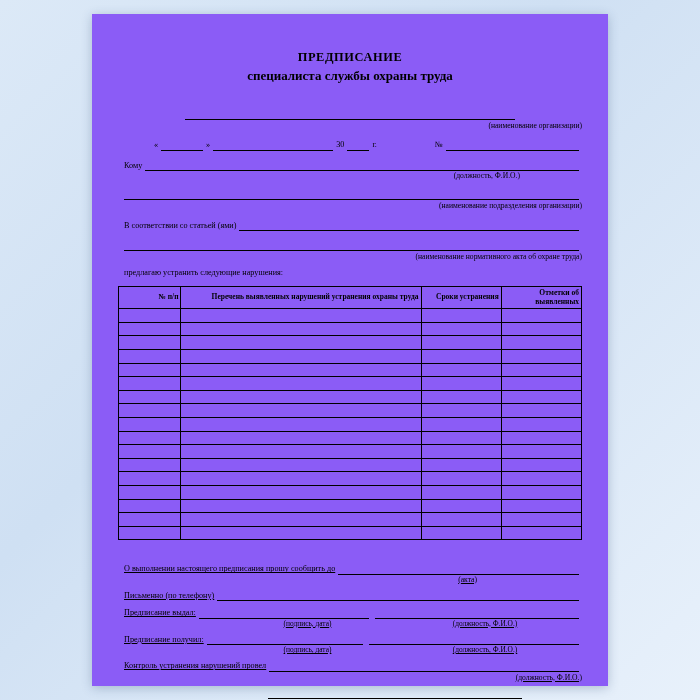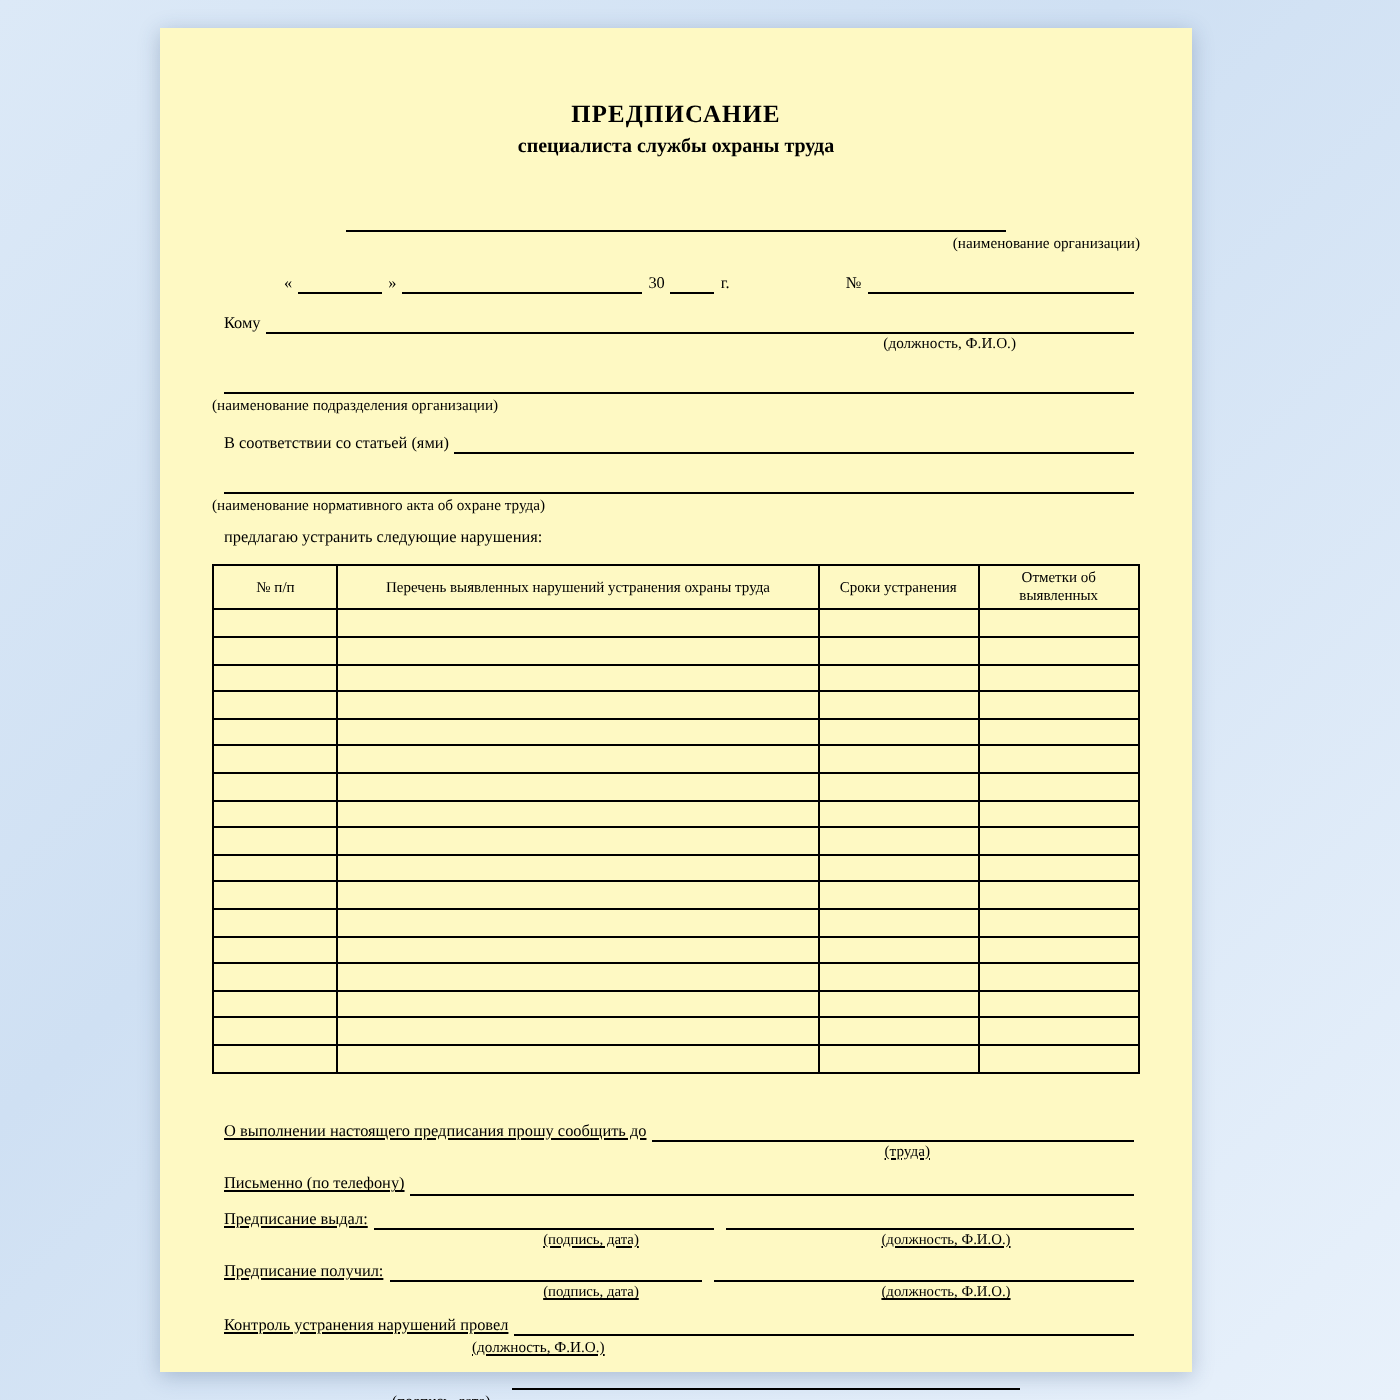--- a/index.html
+++ b/index.html
@@ -8,25 +8,25 @@
   }
   body {
     width: 700px;
     height: 700px;
     font-family: "Liberation Serif", serif;
     background: linear-gradient(135deg, #dce9f7 0%, #cfe0f3 40%, #e8f1fb 100%);
     overflow: hidden;
   }
   #page-shadow {
     position: absolute;
-    left: 80px;
+    left: 92px;
     top: 14px;
     width: 516px;
     height: 672px;
-    background: #fef9c3;
+    background: #8b5cf6;
     box-shadow: 0 2px 10px rgba(40,70,110,0.28);
   }
   .sheet {
     position: absolute;
     left: 0;
     top: 0;
     width: 516px;
     height: 672px;
     box-sizing: border-box;
     padding: 30px 26px 10px 26px;
@@ -37,21 +37,21 @@
   .title {
     text-align: center;
     font-weight: bold;
     font-size: 12.4px;
     letter-spacing: 0.6px;
     margin: 6px 0 0 0;
   }
   .subtitle {
     text-align: center;
     font-weight: bold;
-    font-size: 10px;
+    font-size: 13px;
     margin: 2px 0 0 0;
   }
   .org-line-wrap {
     margin-top: 26px;
     text-align: center;
   }
   .rule {
     display: inline-block;
     border-bottom: 1px solid #000;
     height: 0;
@@ -77,38 +77,38 @@
     height: 9px;
     margin: 0 3px;
   }
   .fill.nogrow { flex: none; }
   .cap-right {
     text-align: right;
     font-size: 7.6px;
     padding-right: 62px;
   }
   .cap-center {
-    text-align: left;
+    text-align: right;
     font-size: 7.6px;
     margin-top: 1px;
   }
   table.grid {
     width: 100%;
     border-collapse: collapse;
     margin-top: 8px;
     table-layout: fixed;
   }
   table.grid th, table.grid td {
     border: 1px solid #000;
     padding: 0;
   }
   table.grid th {
     font-size: 7.5px;
-    font-weight: normal;
-    text-align: center;
+    font-weight: bold;
+    text-align: right;
     padding: 2px 2px;
     line-height: 1.15;
     vertical-align: middle;
   }
   table.grid td {
     height: 12.6px;
   }
   .c1 { width: 13%; }
   .c2 { width: 53%; }
   .c3 { width: 17%; }
@@ -299,21 +299,21 @@
           </tr>
         </tbody>
     </table>
 
     <div class="footer">
 
       <div class="sig-row">
         <span class="lbl indent">О выполнении настоящего предписания прошу сообщить до</span>
         <span class="fill"></span>
       </div>
-      <div class="cap-right" style="padding-right:105px;">(труда)</div>
+      <div class="cap-right" style="padding-right:105px;">(акта)</div>
 
       <div class="sig-row">
         <span class="lbl indent">Письменно (по телефону)</span>
         <span class="fill"></span>
       </div>
 
       <div class="sig-row">
         <span class="lbl indent">Предписание выдал:</span>
         <span class="fill nogrow" style="width:170px;"></span>
         <span class="fill"></span>

